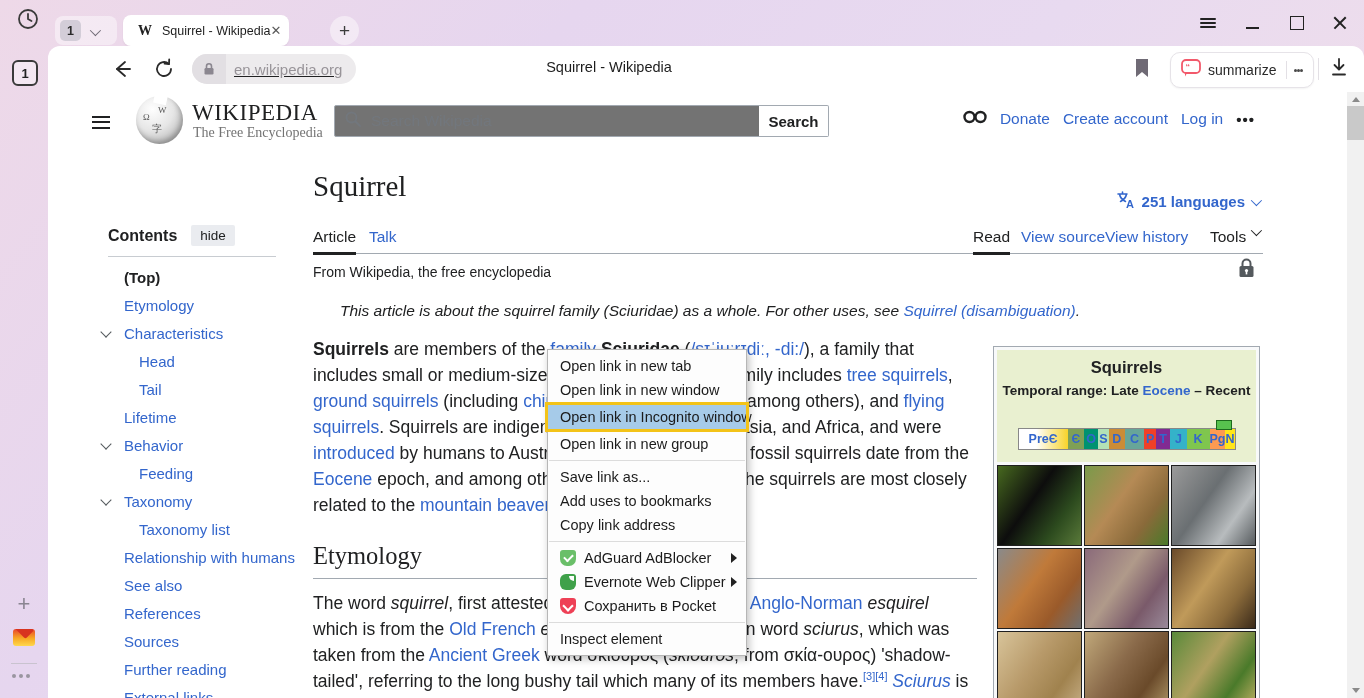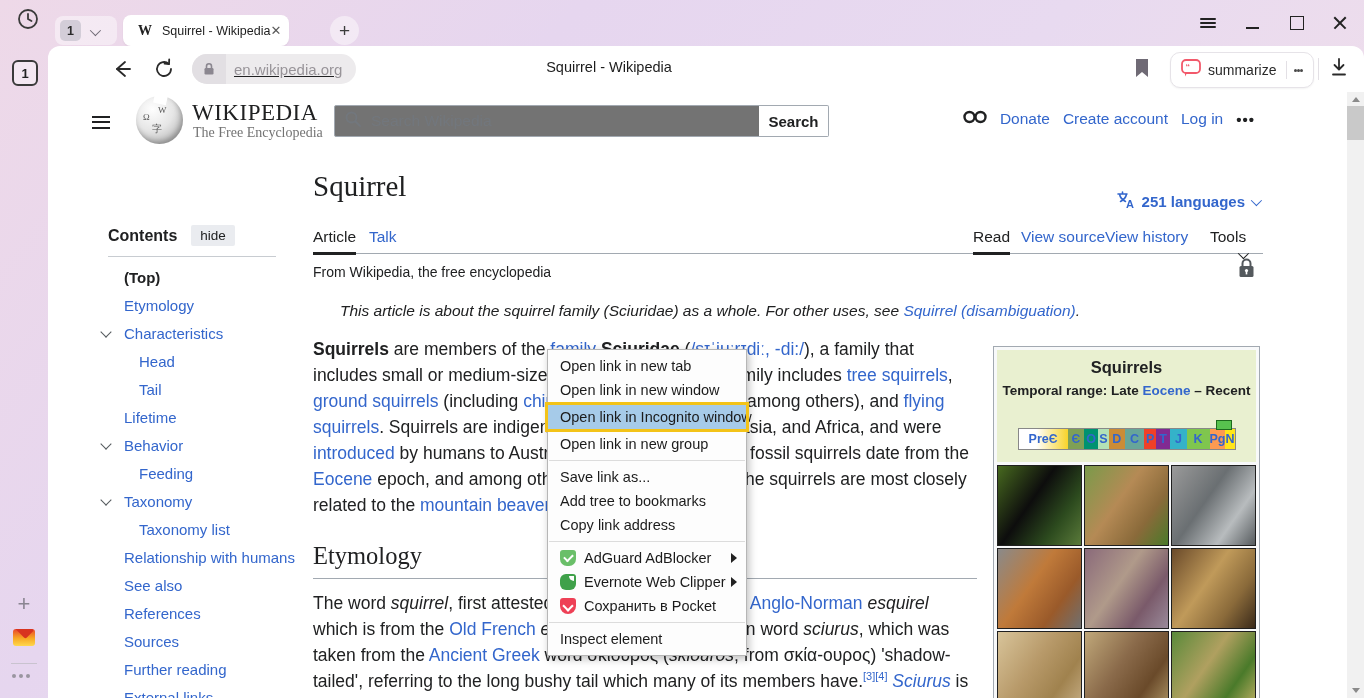--- a/index.html
+++ b/index.html
@@ -79,21 +79,21 @@
   .searchbtn{position:absolute;left:711px;top:13px;width:70px;height:32px;border:1px solid #a2a9b1;border-left:none;border-radius:0 2px 2px 0;background:#ffffff;box-sizing:border-box;font-size:15px;font-weight:bold;color:#202122;display:flex;align-items:center;justify-content:center;}
   .hdr-right{position:absolute;right:92px;top:18px;display:flex;align-items:center;gap:13px;font-size:15.5px;}
   .hdr-link{color:var(--link,#3366cc);}
   .hdr-dots{color:#202122;font-weight:bold;letter-spacing:1px;font-size:15px;}
 
   .art-title{position:absolute;left:265px;top:78px;font-family:"Liberation Serif",serif;font-size:29px;color:#202122;}
   .langs{position:absolute;right:88px;top:98px;display:flex;align-items:center;gap:6px;color:var(--link,#3366cc);font-size:15px;font-weight:bold;}
   .tabbar{position:absolute;left:265px;top:132px;width:950px;height:29px;border-bottom:1px solid #a2a9b1;font-size:15.5px;}
   .wtab{position:absolute;top:4px;}
   .wtab.on{color:#202122;border-bottom:3px solid #202122;padding-bottom:6px;}
-  .tools-tab{color:#202122;display:flex;align-items:flex-end;gap:5px;flex-direction:column;}
+  .tools-tab{color:#202122;display:flex;align-items:flex-start;gap:5px;}
   .subtitle{position:absolute;left:265px;top:172px;font-size:14px;color:#202122;}
   .lockbadge{position:absolute;right:92px;top:166px;}
 
   .hatnote{position:absolute;left:292px;top:210px;width:780px;font-size:15.5px;font-style:italic;color:#202122;}
   .para{position:absolute;left:265px;width:664px;line-height:26px;font-size:17.5px;}
   .p1{top:244px;}
   .etym-h{position:absolute;left:265px;top:450px;width:664px;font-family:"Liberation Serif",serif;font-size:24.5px;color:#202122;padding-bottom:8px;border-bottom:1px solid #a2a9b1;}
   .p2{top:498px;}
 
   
@@ -430,21 +430,21 @@
         <span>Open link in Incognito window</span>
       </div>
       <div class="mitem">
         <span>Open link in new group</span>
       </div>
       <div class="msep"></div>
       <div class="mitem">
         <span>Save link as...</span>
       </div>
       <div class="mitem">
-        <span>Add tree to bookmarks</span>
+        <span>Add uses to bookmarks</span>
       </div>
       <div class="mitem">
         <span>Copy link address</span>
       </div>
       <div class="msep"></div>
       <div class="mitem">
         <span class="micon adguard-shield-icon"></span>
         <span>AdGuard AdBlocker</span>
         <span class="subarrow"></span>
       </div>

